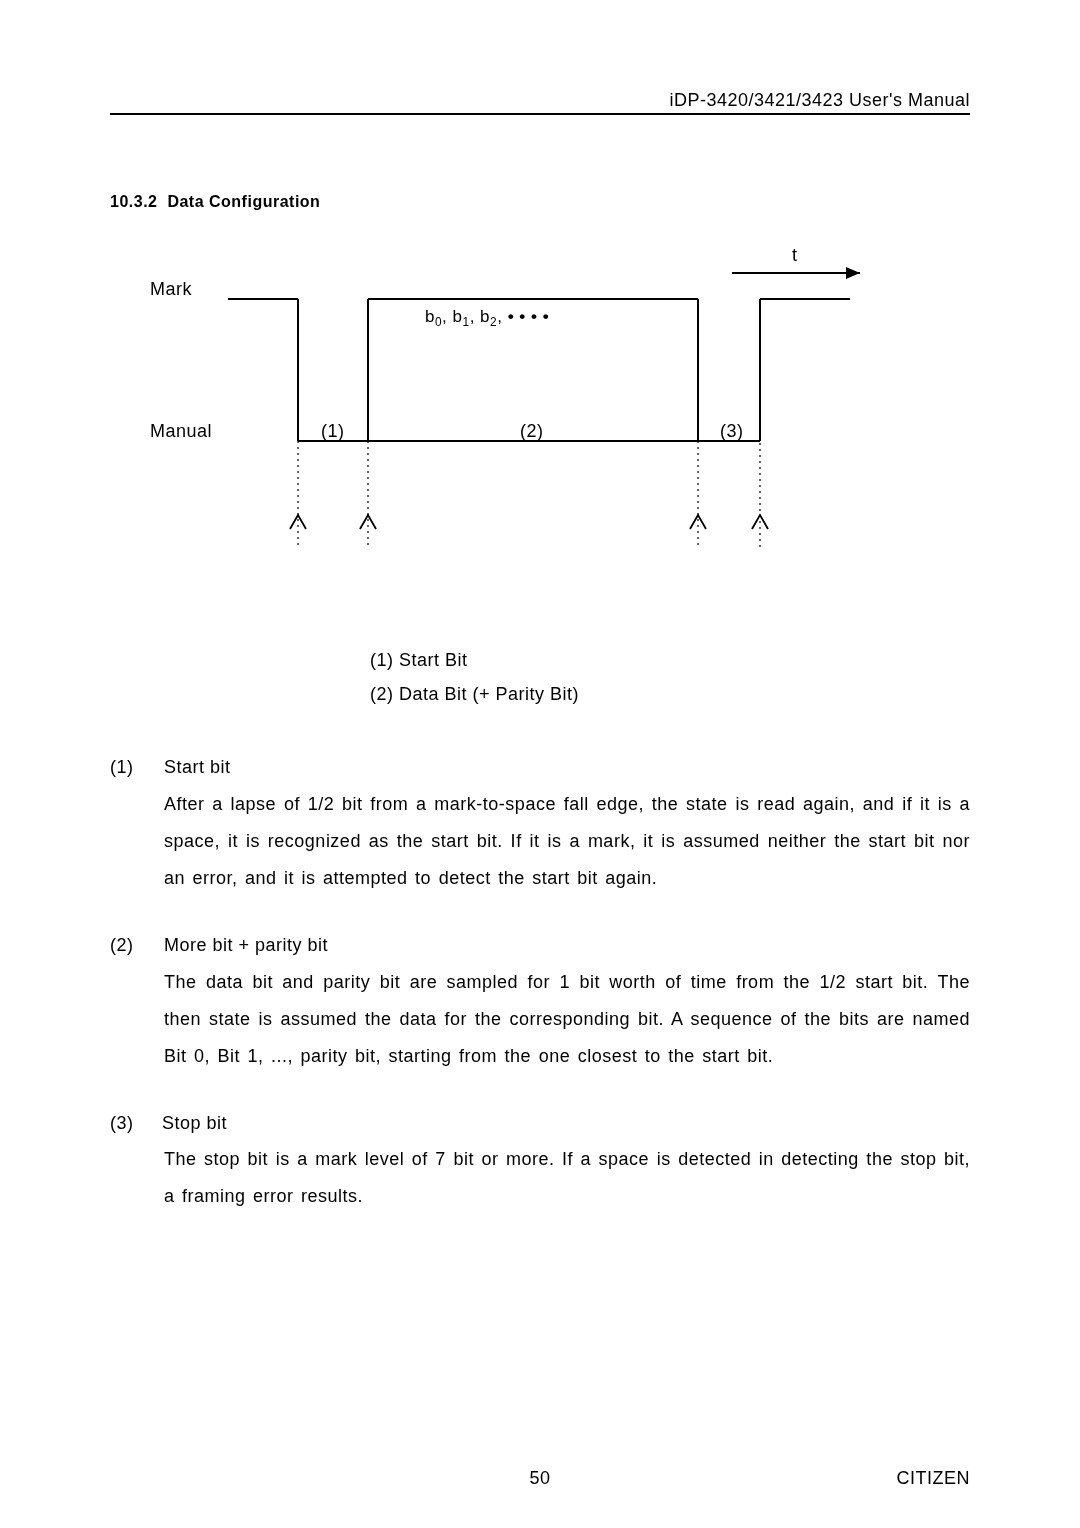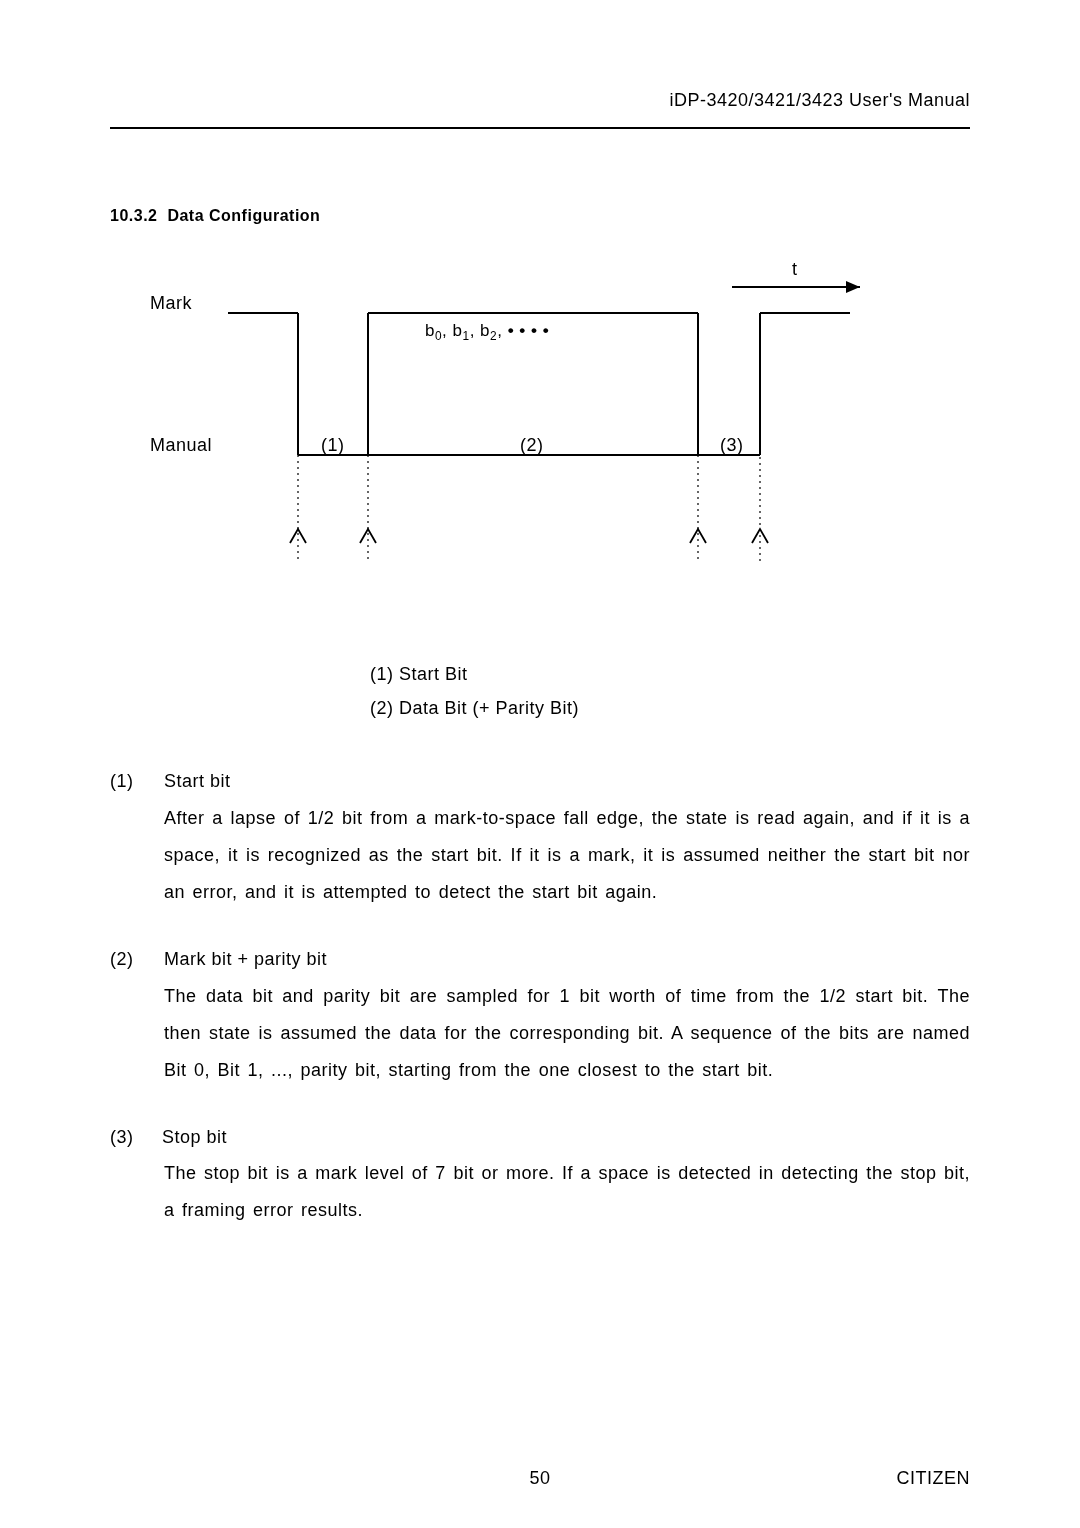--- a/index.html
+++ b/index.html
@@ -12,21 +12,21 @@
   .page {
     width: 1080px;
     height: 1528px;
     position: relative;
     box-sizing: border-box;
     padding: 80px 110px 60px 110px;
   }
   .header-line {
     border-bottom: 2.5px solid #000;
     margin-top: 10px;
-    padding-bottom: 16px;
+    padding-bottom: 2px;
     text-align: right;
     font-size: 18px;
     letter-spacing: 0.5px;
   }
   .section-heading {
     font-weight: bold;
     font-size: 16px;
     margin-top: 78px;
     letter-spacing: 0.5px;
   }
@@ -171,21 +171,21 @@
       <div class="item-head">
         <div class="item-num">(1)</div>
         <div class="item-title">Start bit</div>
       </div>
       <div class="item-body">After a lapse of 1/2 bit from a mark-to-space fall edge, the state is read again, and if it is a space, it is recognized as the start bit.   If it is a mark, it is assumed neither the start bit nor an error, and it is attempted to detect the start bit again.</div>
     </div>
 
     <div class="item-block">
       <div class="item-head">
         <div class="item-num">(2)</div>
-        <div class="item-title">Mark bit + parity bit</div>
+        <div class="item-title">More bit + parity bit</div>
       </div>
       <div class="item-body">The data bit and parity bit are sampled for 1 bit worth of time from the 1/2 start bit. The then state is assumed the data for the corresponding bit.   A sequence of the bits are named Bit 0, Bit 1, ..., parity bit, starting from the one closest to the start bit.</div>
     </div>
 
     <div class="item-block">
       <div class="item-head">
         <div class="item-num" style="flex:0 0 38px;">(3)</div>
         <div class="item-title">Stop bit</div>
       </div>
       <div class="item-body">The stop bit is a mark level of 7 bit or more.   If a space is detected in detecting the stop bit, a framing error results.</div>

